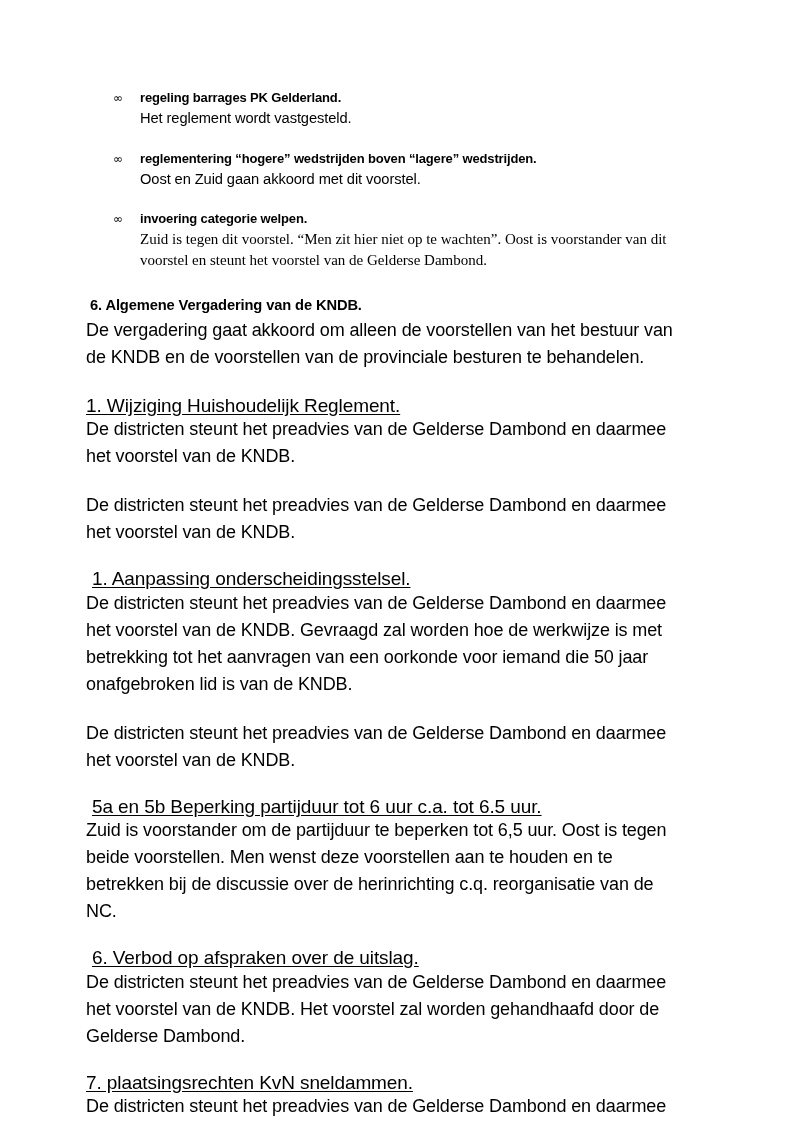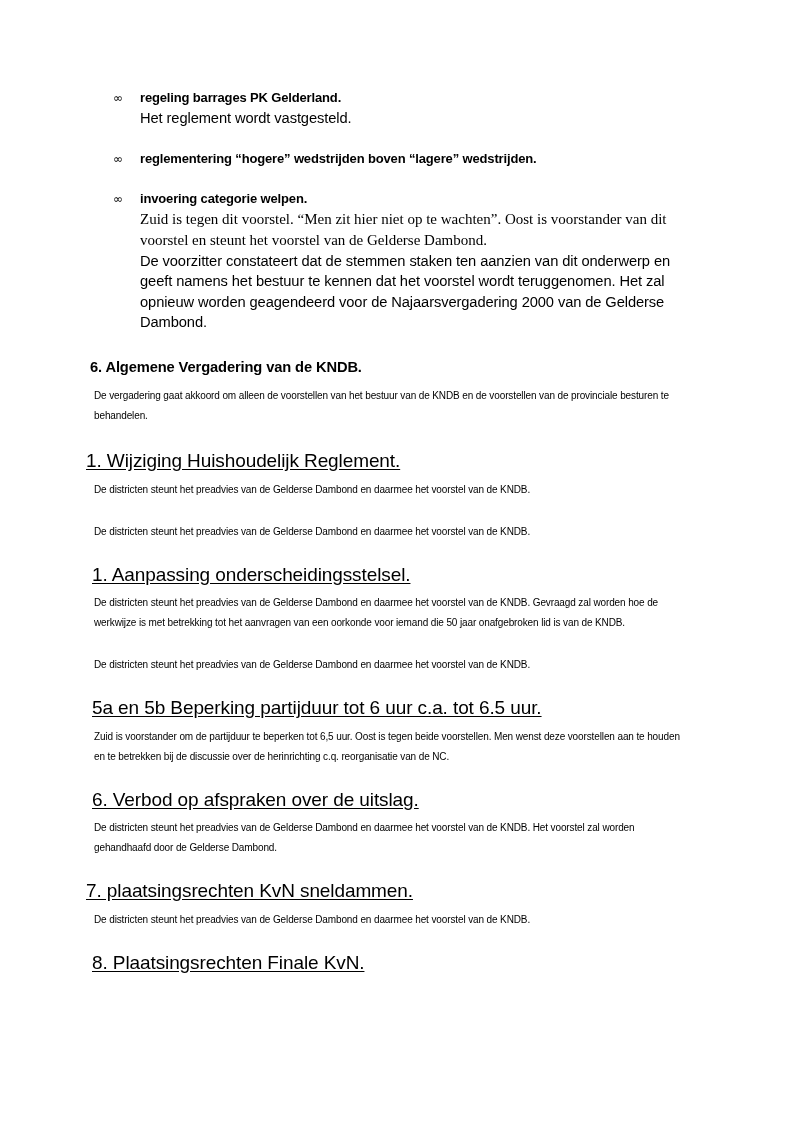--- a/index.html
+++ b/index.html
@@ -75,24 +75,24 @@
     margin: 0;
   }
   .section-title .u {
     text-decoration: underline;
     text-underline-offset: 2px;
   }
   .section-title.indent {
     padding-left: 6px;
   }
   .section-body {
-    font-size: 10px;
-    line-height: 20px;
+    font-size: 18px;
+    line-height: 27px;
     letter-spacing: -0.12px;
-    margin: 8px;
+    margin: 0;
   }
   .heading-major {
     font-size: 14.7px;
     font-weight: bold;
     line-height: 21.5px;
     letter-spacing: -0.12px;
     padding-left: 4px;
     margin: 0;
   }
   .block-6 {
@@ -111,29 +111,29 @@
         <span class="bullet-title">regeling barrages PK Gelderland.</span>
       </div>
       <div class="bullet-body">Het reglement wordt vastgesteld.</div>
     </div>
 
     <div class="bullet-group">
       <div class="bullet-row">
         <span class="bullet-mark">∞</span>
         <span class="bullet-title">reglementering “hogere” wedstrijden boven “lagere” wedstrijden.</span>
       </div>
+      <div class="bullet-body">Oost en Zuid gaan akkoord met dit voorstel.</div>
     </div>
 
     <div class="bullet-group" style="margin-bottom:24px;">
       <div class="bullet-row">
         <span class="bullet-mark">∞</span>
         <span class="bullet-title">invoering categorie welpen.</span>
       </div>
       <div class="bullet-body serif">Zuid is tegen dit voorstel. “Men zit hier niet op te wachten”. Oost is voorstander van dit voorstel en steunt het voorstel van de Gelderse Dambond.</div>
-      <div class="bullet-body">De voorzitter constateert dat de stemmen staken ten aanzien van dit onderwerp en geeft namens het bestuur te kennen dat het voorstel wordt teruggenomen. Het zal opnieuw worden geagendeerd voor de Najaarsvergadering 2000 van de Gelderse Dambond.</div>
     </div>
 
     <div class="block-6">
       <div class="heading-major">6. Algemene Vergadering van de KNDB.</div>
       <div class="section-body">De vergadering gaat akkoord om alleen de voorstellen van het bestuur van de KNDB en de voorstellen van de provinciale besturen te behandelen.</div>
     </div>
 
     <div class="section">
       <div class="section-title"><span class="u">1. Wijziging Huishoudelijk Reglement.</span></div>
       <div class="section-body">De districten steunt het preadvies van de Gelderse Dambond en daarmee het voorstel van de KNDB.</div>

